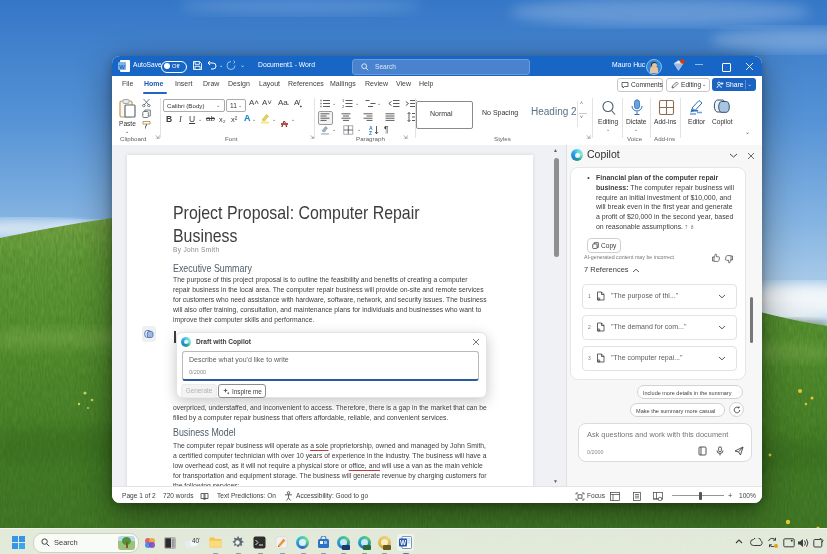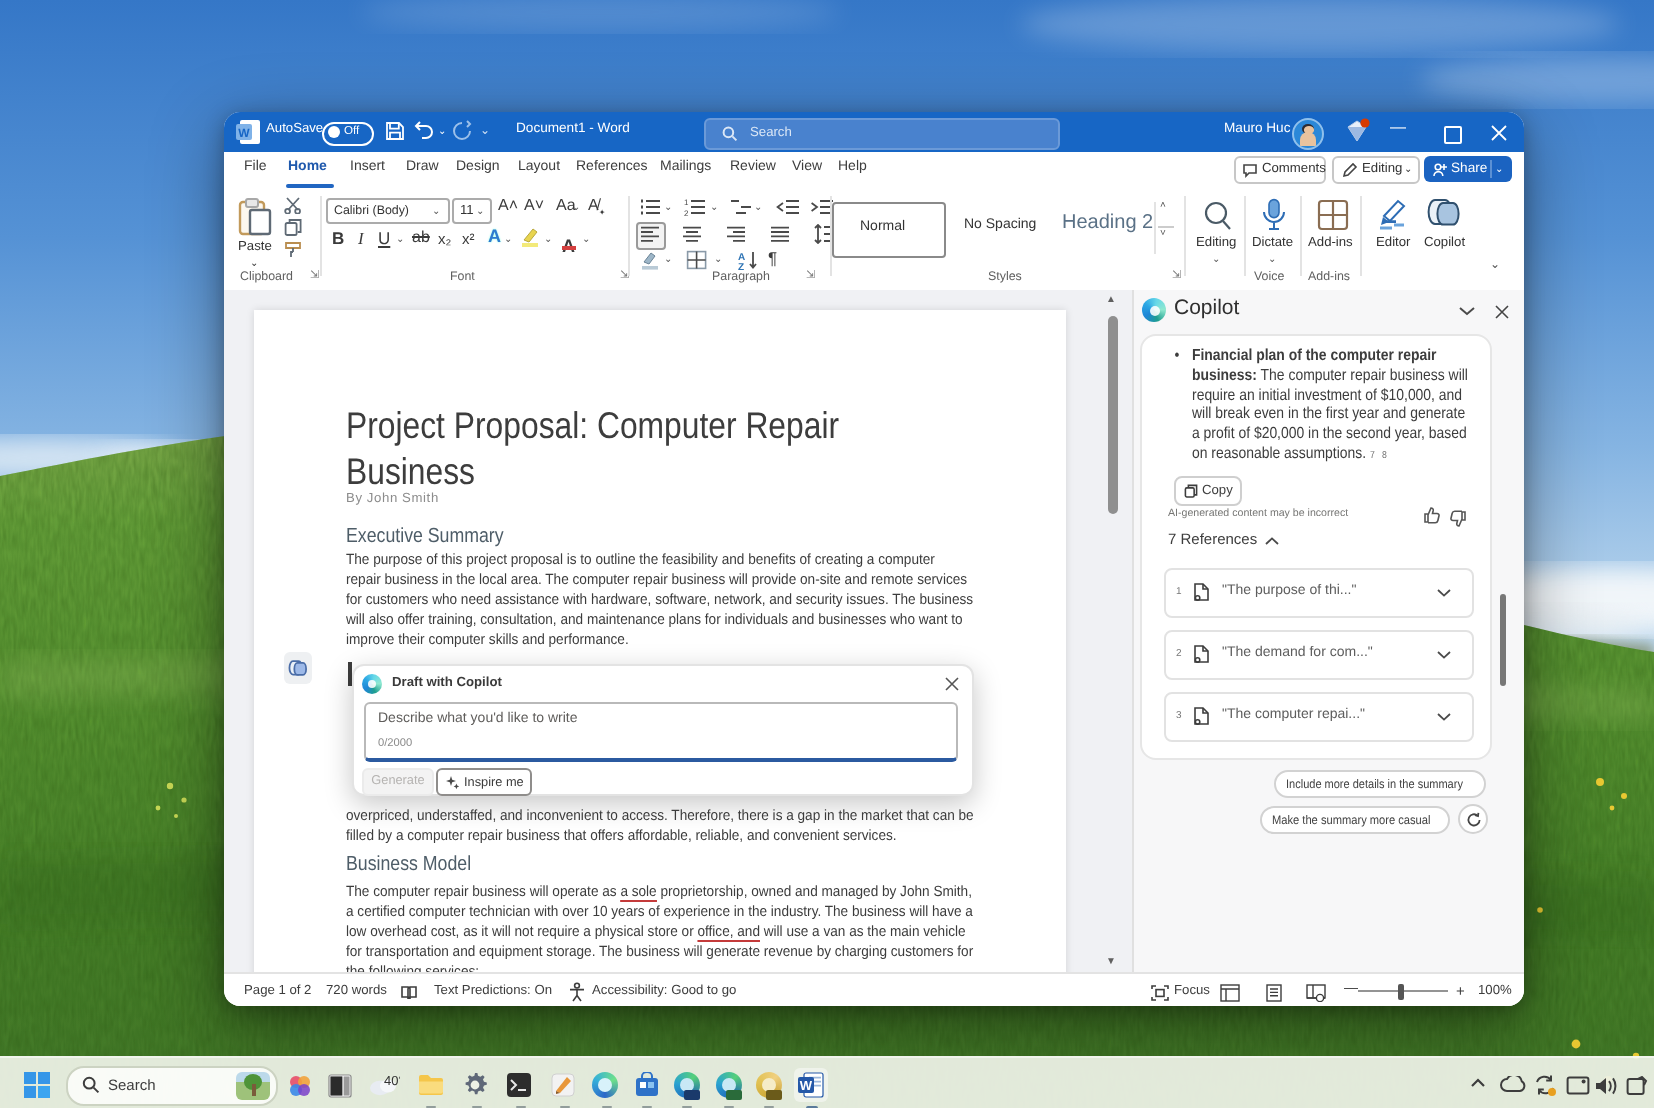--- a/index.html
+++ b/index.html
@@ -529,20 +529,36 @@
       <div class="chip abs" style="left:63px;top:258px;width:93px;height:12px;">
         <span class="abs" style="left:5px;top:2.6px;font-size:6.2px;white-space:nowrap;transform:scaleX(0.9);transform-origin:0 0;">Make the summary more casual</span>
       </div>
       <div class="chip abs" style="left:162px;top:257px;width:13px;height:13px;border-radius:50%;">
         <svg class="abs" style="left:2.5px;top:2.5px" width="8" height="8" viewBox="0 0 8 8" fill="none" stroke="#444" stroke-width="0.9">
               <path d="M6.8,4 a2.8,2.8 0 1 1 -1,-2.2"></path>
               <path d="M6.2,0.4 L6,2 L4.5,1.6"></path>
             </svg>
       </div>
 
+      <div class="abs" style="left:11px;top:278px;width:172px;height:37px;background:#fff;border:1px solid #dcdcdc;border-radius:8px;">
+        <span class="abs" style="left:8px;top:6px;font-size:7.4px;color:#757575;">Ask questions and work with this document</span>
+        <span class="abs" style="left:8px;top:25px;font-size:5.4px;color:#8a8a8a;">0/2000</span>
+        <svg class="abs" style="left:119px;top:22px" width="9" height="10" viewBox="0 0 9 10" fill="none" stroke="#444" stroke-width="0.9">
+              <rect x="1" y="1" width="7" height="8" rx="1"></rect>
+              <path d="M3,1 v8"></path>
+            </svg>
+        <svg class="abs" style="left:137px;top:22px" width="8" height="10" viewBox="0 0 8 10" fill="none" stroke="#444" stroke-width="0.9">
+              <rect x="2.6" y="0.8" width="2.8" height="5" rx="1.4"></rect>
+              <path d="M1,4.5 a3,3 0 0 0 6,0 M4,7.8 v1.6"></path>
+            </svg>
+        <svg class="abs" style="left:155px;top:22px" width="10" height="10" viewBox="0 0 10 10" fill="none" stroke="#444" stroke-width="0.9">
+              <path d="M1,5 L9,1 L6.5,9 L4.5,6 Z"></path>
+              <path d="M4.5,6 L9,1"></path>
+            </svg>
+      </div>
 
       <div class="abs" style="left:183px;top:152px;width:3px;height:46px;background:#777;border-radius:2px;"></div>
     </div>
   </div>
 
   <div id="statusbar">
     <span class="abs" style="left:10px;top:5px;">Page 1 of 2</span>
     <span class="abs" style="left:51px;top:5px;">720 words</span>
     <svg class="abs" style="left:88px;top:4.5px" width="9" height="9" viewBox="0 0 9 9" fill="none" stroke="#3d3d3d" stroke-width="0.8">
           <path d="M1,1.5 h3 a1,1 0 0 1 1,1 v5 a1,1 0 0 0 -1,-1 h-3 z M8,1.5 h-3 a1,1 0 0 0 -1,1 v5 a1,1 0 0 1 1,-1 h3 z"></path>

